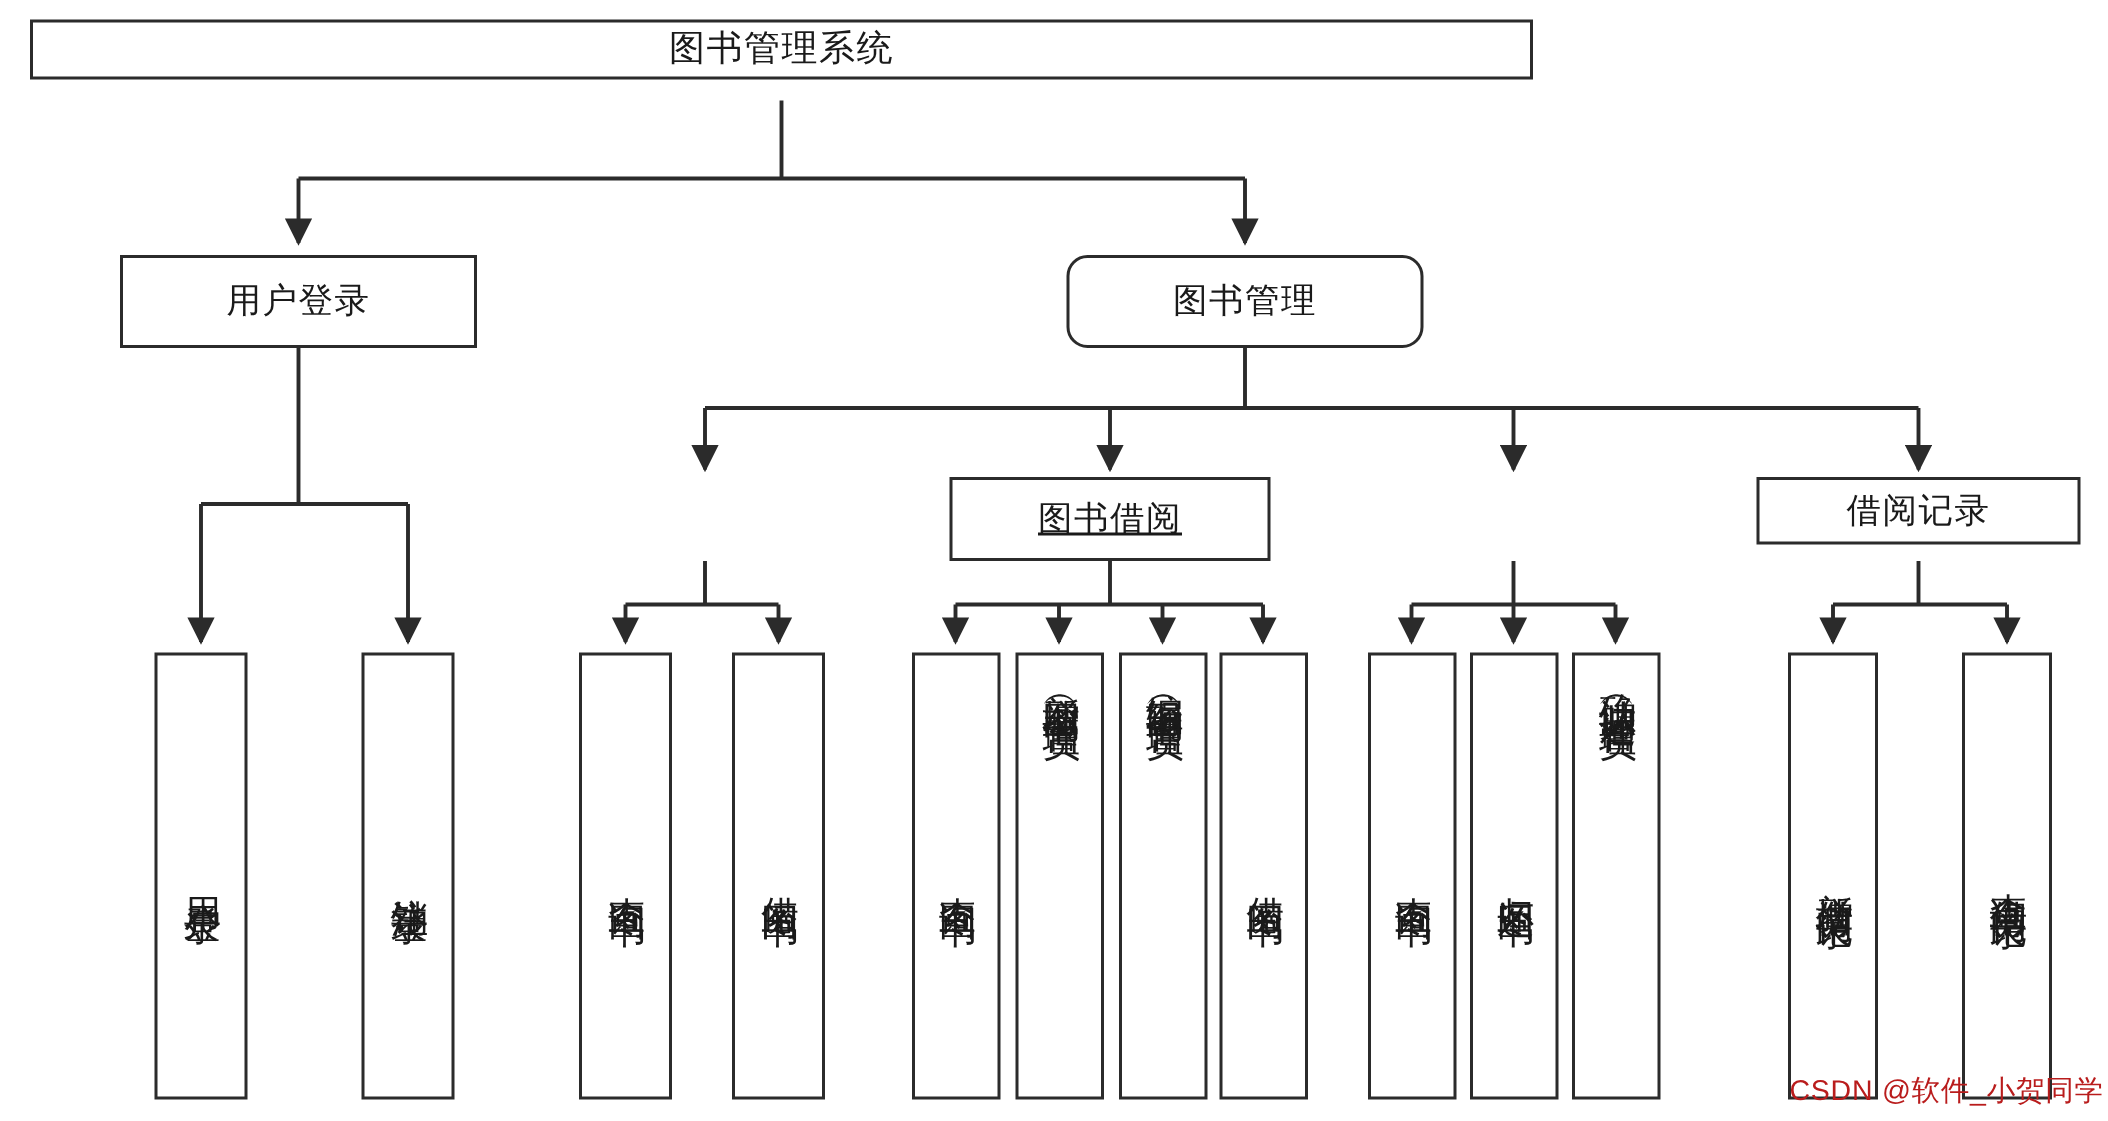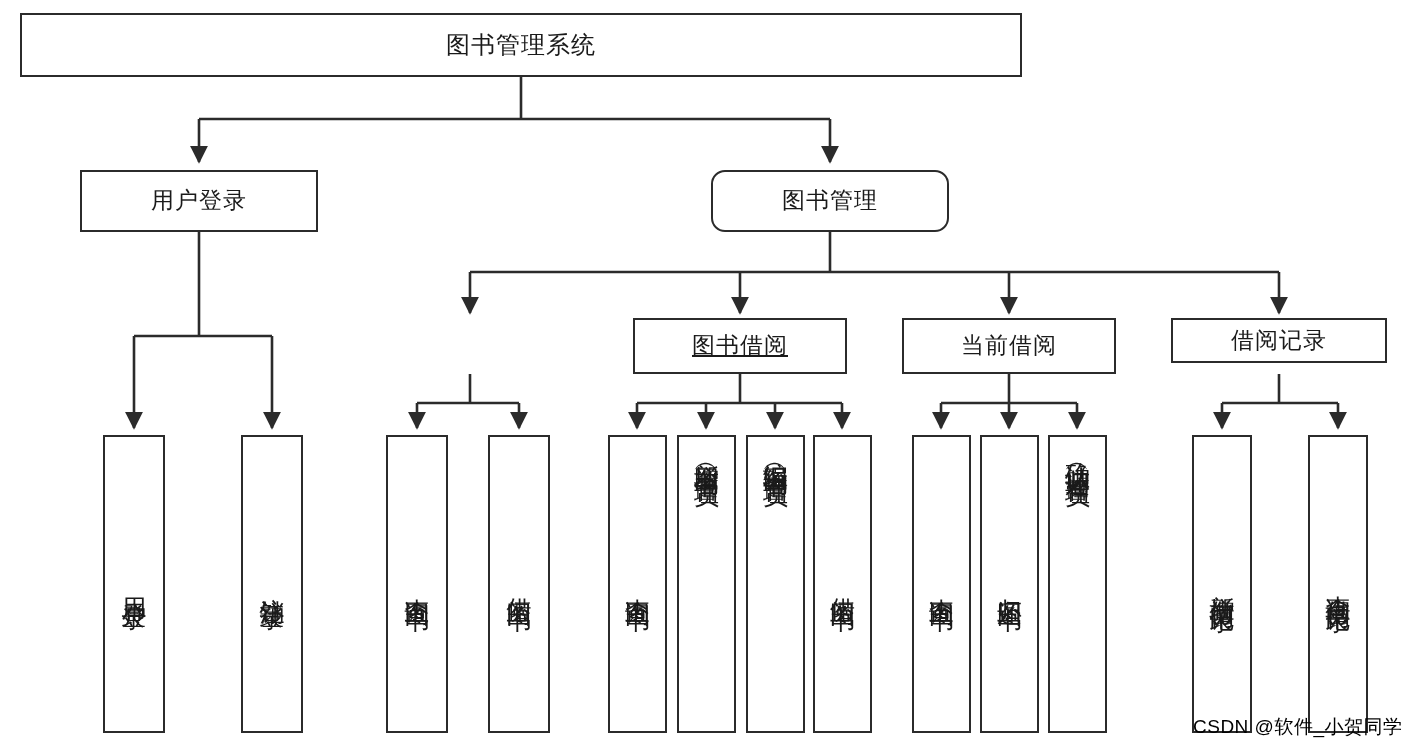--- a/index.html
+++ b/index.html
@@ -63,21 +63,21 @@
     line-height: 1;
   }
   
   .node.v.mid {
     align-items: center;
     padding-top: 0;
   }
   .watermark {
     position: absolute;
     font-size: 19px;
-    color: #000000;
+    color: #b91c1c;
     white-space: nowrap;
     letter-spacing: 0.5px;
   }
 </style>
 </head>
 <body>
 
 <div id="canvas">
 
   <svg id="connectors" viewBox="0 0 1405 747" xmlns="http://www.w3.org/2000/svg">
@@ -123,36 +123,33 @@
       <path d="M 1009 403 L 1009 428" marker-end="url(#arrow)"></path>
       <path d="M 1077 403 L 1077 428" marker-end="url(#arrow)"></path>
 
       <path d="M 1279 374 L 1279 403"></path>
       <path d="M 1222 403 L 1338 403"></path>
       <path d="M 1222 403 L 1222 428" marker-end="url(#arrow)"></path>
       <path d="M 1338 403 L 1338 428" marker-end="url(#arrow)"></path>
     </g>
   </svg>
 
-  <div class="node h root" style="left:20px; top:13px; width:1002px; height:64px;">
+  <div class="node h root" style="left:20px; top:13px; width:1002px; height:40px;">
     <span class="lbl">图书管理系统</span>
   </div>
 
   <div class="node h" style="left:80px; top:170px; width:238px; height:62px;">
     <span class="lbl">用户登录</span>
   </div>
   <div class="node h" style="left:711px; top:170px; width:238px; height:62px;border-radius:14px;">
     <span class="lbl">图书管理</span>
   </div>
 
   <div class="node h" style="left:633px; top:318px; width:214px; height:56px;text-decoration:underline;">
     <span class="lbl">图书借阅</span>
-  </div>
-  <div class="node h" style="left:902px; top:318px; width:214px; height:56px;">
-    <span class="lbl">当前借阅</span>
   </div>
   <div class="node h" style="left:1171px; top:318px; width:216px; height:45px;">
     <span class="lbl">借阅记录</span>
   </div>
 
   <div class="node v mid" style="left:103px; top:435px; width:62px; height:298px;">
     <span class="lbl">用户登录</span>
   </div>
   <div class="node v mid" style="left:241px; top:435px; width:62px; height:298px;">
     <span class="lbl">注销登录</span>

